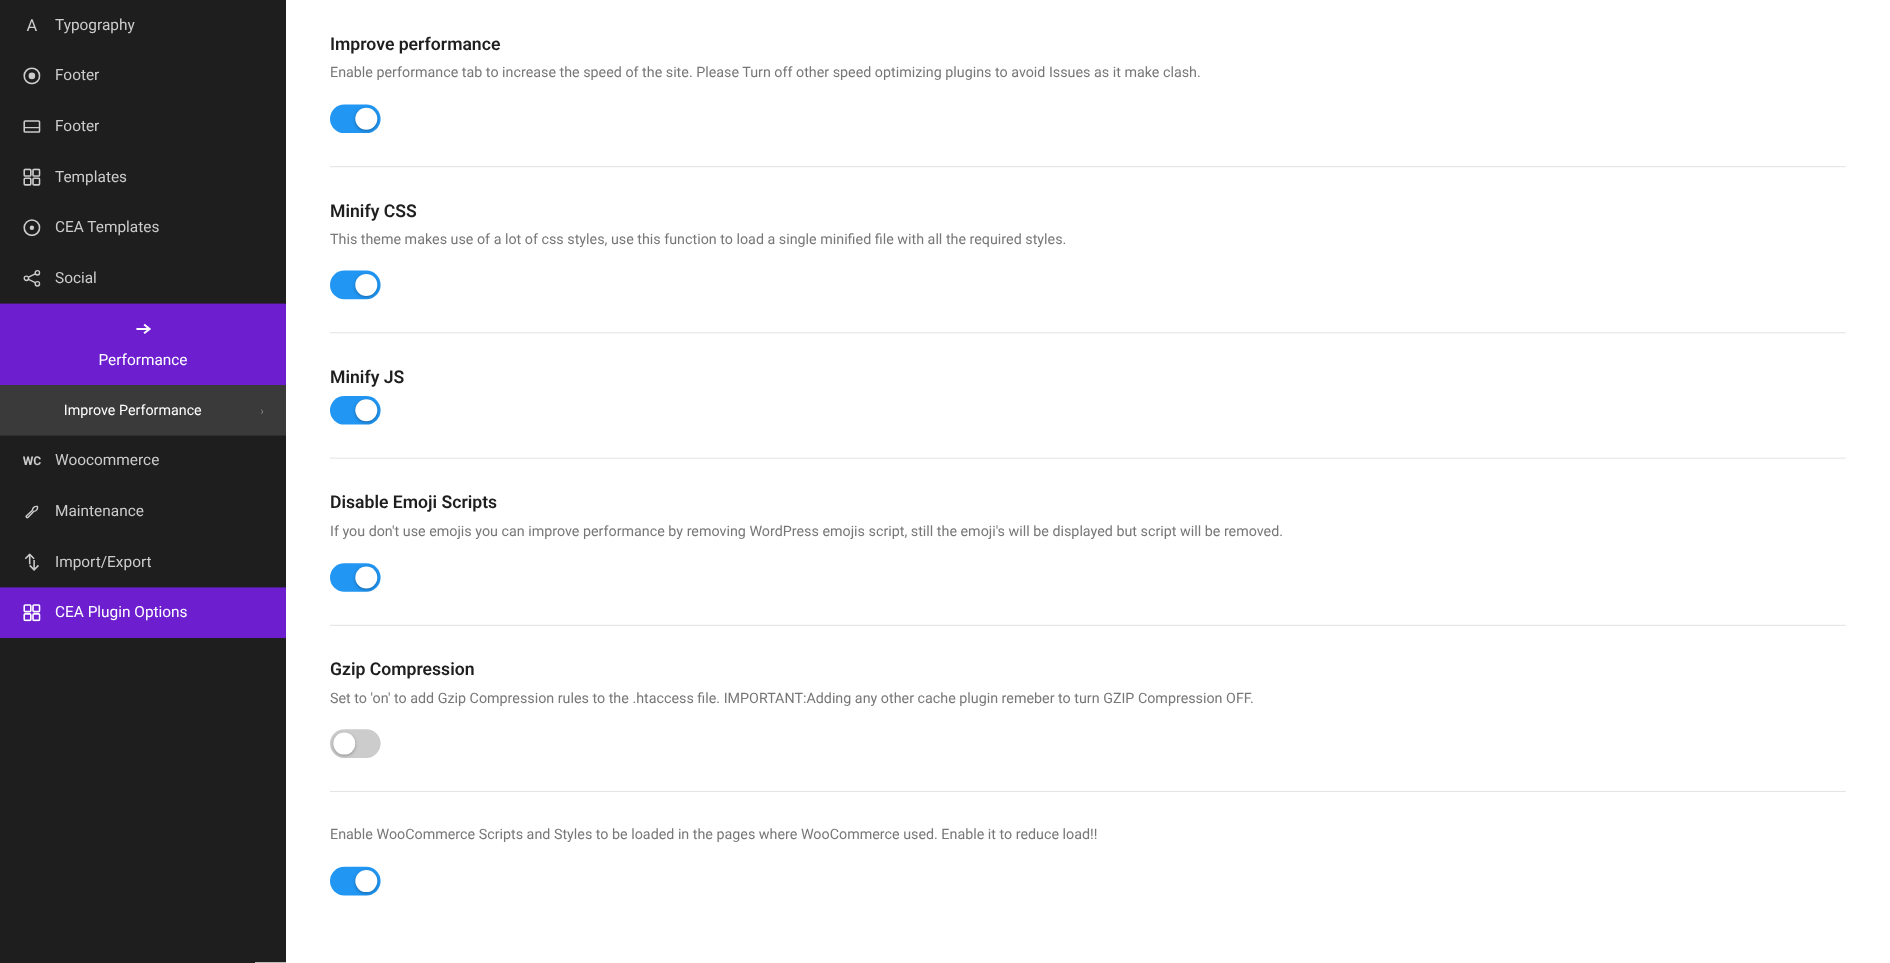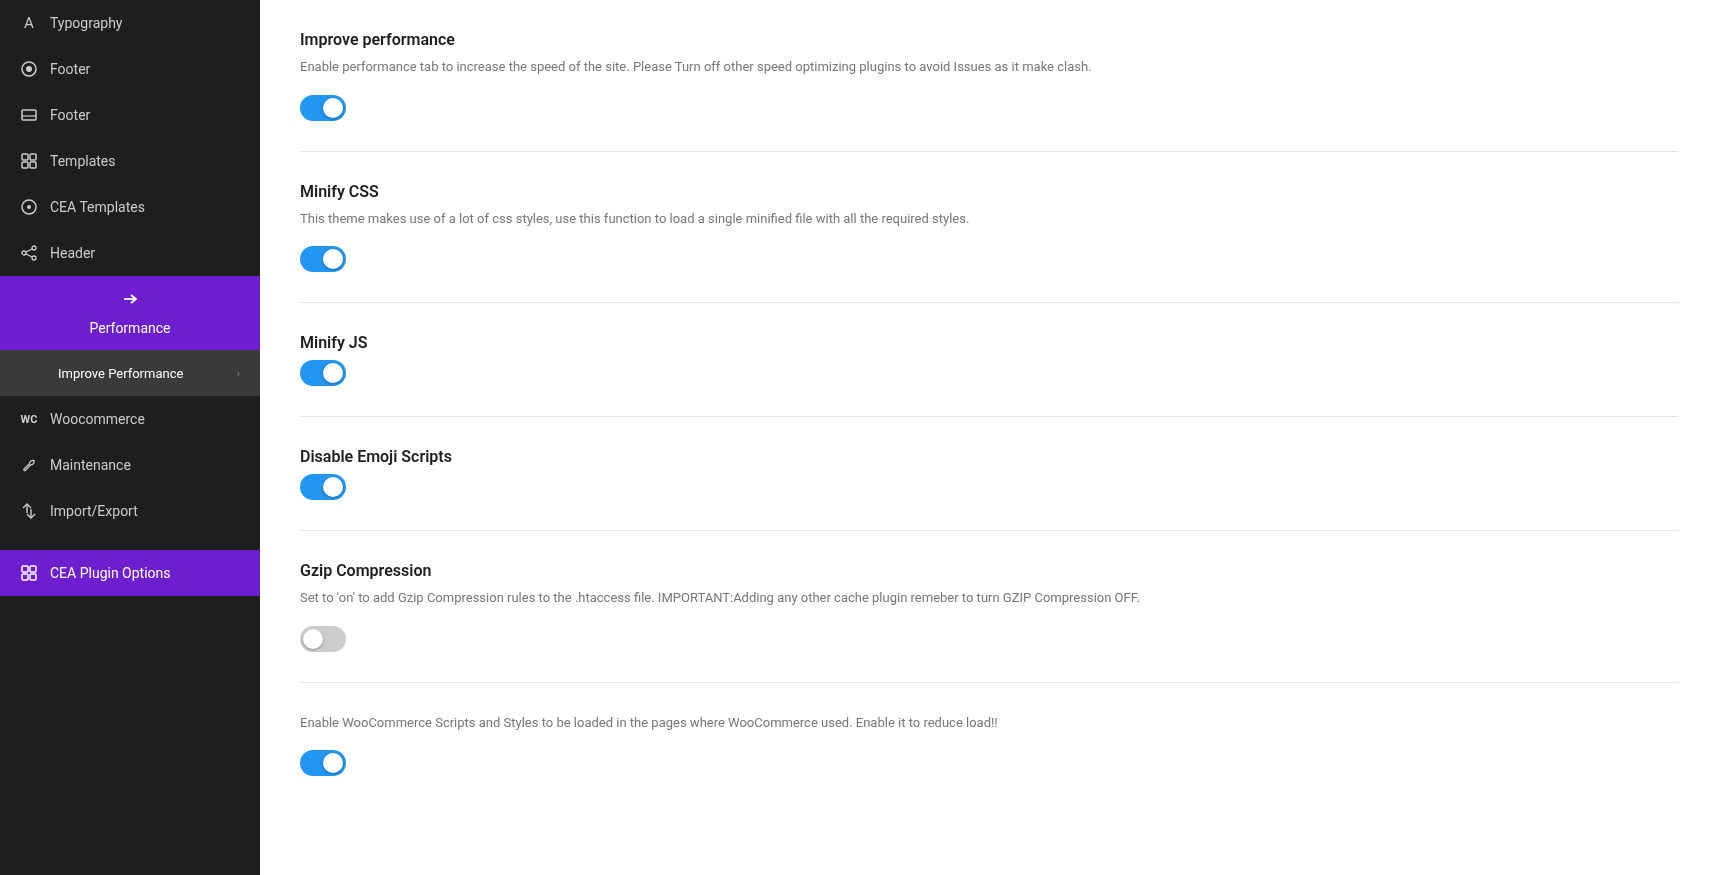--- a/index.html
+++ b/index.html
@@ -43,21 +43,20 @@
       height: 18px;
       display: flex;
       align-items: center;
       justify-content: center;
       flex-shrink: 0;
       font-size: 15px;
     }
     .sidebar-item.cea-plugin {
       background: #6d1fd0;
       color: #fff;
-      margin-top: 16px;
     }
     .sub-arrow {
       margin-left: auto;
       font-size: 11px;
       color: #888;
     }
 
     
     .main-content {
       flex: 1;
@@ -168,21 +167,21 @@
   <div class="sidebar-item">
     <span class="icon">
       <svg width="16" height="16" viewBox="0 0 16 16">
           <circle cx="13" cy="3" r="2" fill="none" stroke="#ccc" stroke-width="1.3"></circle>
           <circle cx="3" cy="8" r="2" fill="none" stroke="#ccc" stroke-width="1.3"></circle>
           <circle cx="13" cy="13" r="2" fill="none" stroke="#ccc" stroke-width="1.3"></circle>
           <line x1="5" y1="7" x2="11" y2="4" stroke="#ccc" stroke-width="1.2"></line>
           <line x1="5" y1="9" x2="11" y2="12" stroke="#ccc" stroke-width="1.2"></line>
         </svg>
     </span>
-    <span>Header</span>
+    <span>Social</span>
   </div>
   <div class="sidebar-item active">
     <span class="icon">
       <svg width="16" height="16" viewBox="0 0 16 16">
           <line x1="2" y1="8" x2="14" y2="8" stroke="#fff" stroke-width="1.8"></line>
           <polyline points="9,4 14,8 9,12" fill="none" stroke="#fff" stroke-width="1.8"></polyline>
         </svg>
     </span>
     <span>Performance</span>
   </div>
@@ -256,20 +255,21 @@
     <div class="toggle-wrap">
       <div class="toggle-container">
         <div class="track enabled"></div>
         <div class="thumb enabled"></div>
       </div>
     </div>
   </div>
 
   <div class="settings-section">
     <h2>Disable Emoji Scripts</h2>
+    <p>If you don't use emojis you can improve performance by removing WordPress emojis script, still the emoji's will be displayed but script will be removed.</p>
     <div class="toggle-wrap">
       <div class="toggle-container">
         <div class="track enabled"></div>
         <div class="thumb enabled"></div>
       </div>
     </div>
   </div>
 
   <div class="settings-section">
     <h2>Gzip Compression</h2>

